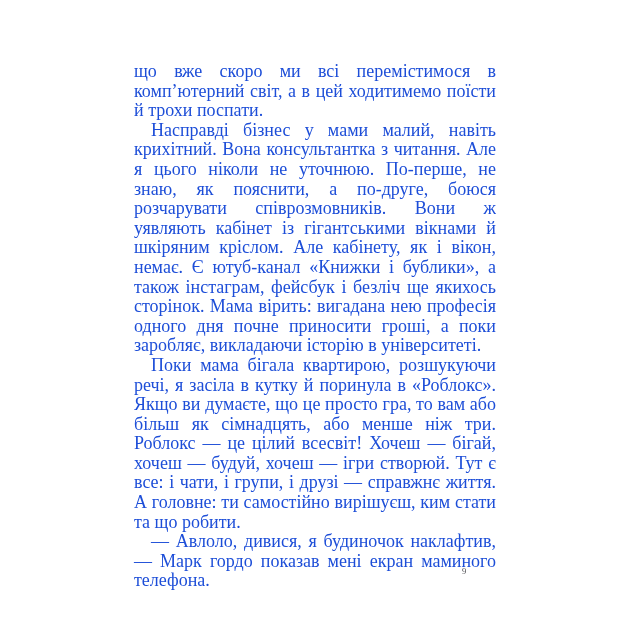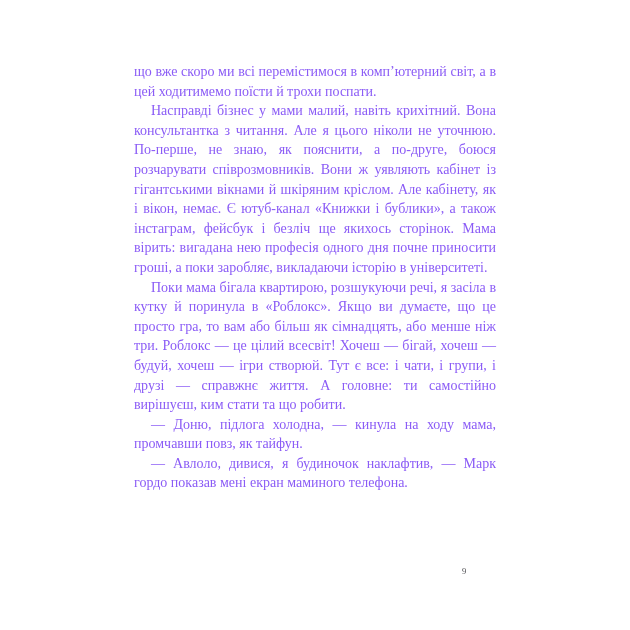--- a/index.html
+++ b/index.html
@@ -23,23 +23,23 @@
   .text-block {
     position: absolute;
     left: 134px;
     top: 62px;
     width: 362px;
   }
   .para {
     margin: 0;
     text-align: justify;
     text-justify: inter-word;
-    font-size: 14px;
+    font-size: 18px;
     line-height: 19.6px;
-    color: #8b5cf6;
+    color: #1d4ed8;
     text-indent: 17px;
     hyphens: none;
     word-spacing: 0px;
   }
   .para.first {
     text-indent: 0;
   }
   .page-number {
     position: absolute;
     left: 462px;
@@ -52,19 +52,18 @@
 </style>
 </head>
 <body>
 
 <div class="page">
 
   <div class="text-block">
     <p class="para first">що вже скоро ми всі перемістимося в комп’ютерний світ, а в цей ходитимемо поїсти й трохи поспати.</p>
     <p class="para">Насправді бізнес у мами малий, навіть крихітний. Вона консультантка з читання. Але я цього ніколи не уточнюю. По-перше, не знаю, як пояснити, а по-друге, боюся розчарувати співрозмовників. Вони ж уявляють кабінет із гігантськими вікнами й шкіряним кріслом. Але кабінету, як і вікон, немає. Є ютуб-канал «Книжки і бублики», а також інстаграм, фейсбук і безліч ще якихось сторінок. Мама вірить: вигадана нею професія одного дня почне приносити гроші, а поки заробляє, викладаючи історію в університеті.</p>
     <p class="para">Поки мама бігала квартирою, розшукуючи речі, я засіла в кутку й поринула в «Роблокс». Якщо ви думаєте, що це просто гра, то вам або більш як сімнадцять, або менше ніж три. Роблокс — це цілий всесвіт! Хочеш — бігай, хочеш — будуй, хочеш — ігри створюй. Тут є все: і чати, і групи, і друзі — справжнє життя. А головне: ти самостійно вирішуєш, ким стати та що робити.</p>
-    <p class="para">— Доню, підлога холодна, — кинула на ходу мама, промчавши повз, як тайфун.</p>
     <p class="para">— Авлоло, дивися, я будиночок наклафтив, — Марк гордо показав мені екран маминого телефона.</p>
   </div>
 
   <div class="page-number">9</div>
 
 </div>
 
 </body></html>

